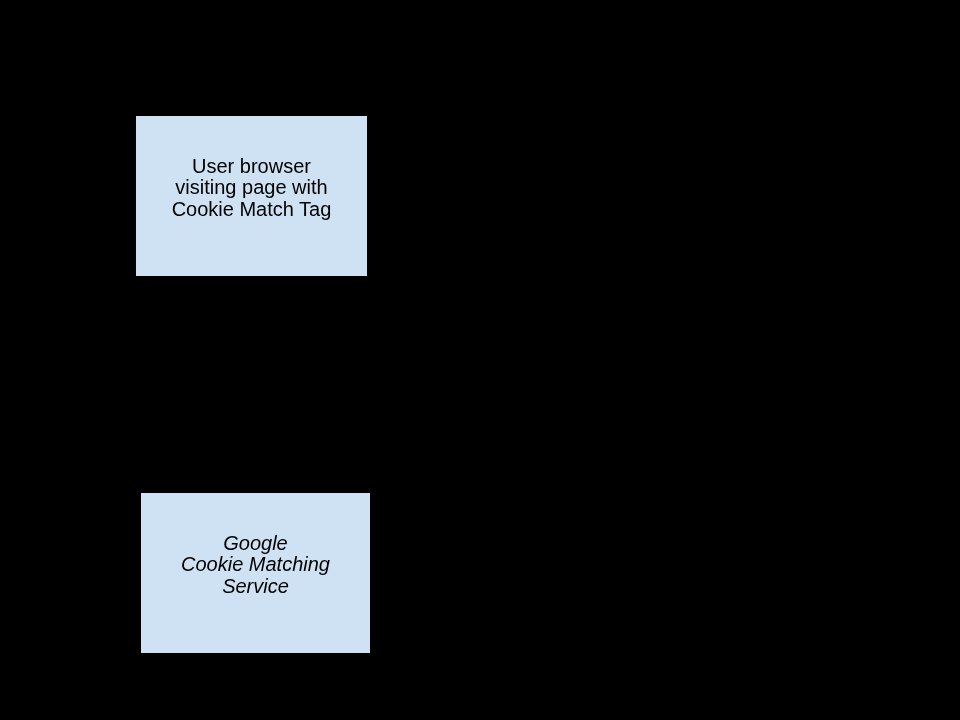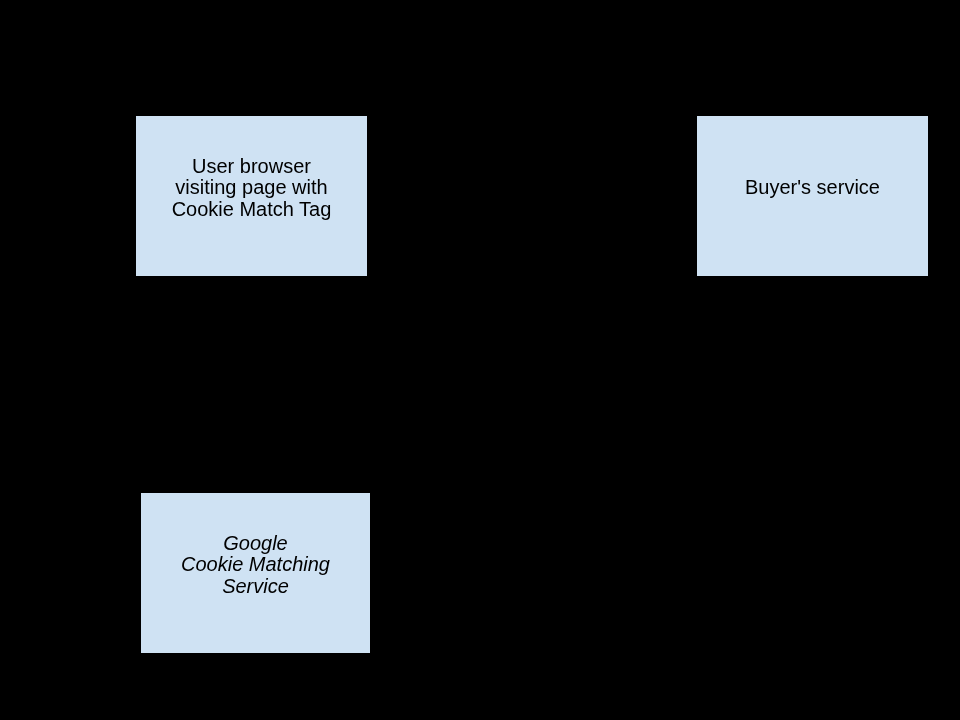--- a/index.html
+++ b/index.html
@@ -43,23 +43,20 @@
 <body>
 
 <div class="canvas">
 
   <div class="node node-user-browser">
     <span class="node-label">User browser
 visiting page with
 Cookie Match Tag</span>
   </div>
 
-  <div class="node node-buyers-service">
-    <span class="node-label">Buyer's service</span>
-  </div>
 
   <div class="node node-google-cms">
     <span class="node-label">Google
 Cookie Matching
 Service</span>
   </div>
 
 </div>
 
 </body></html>

